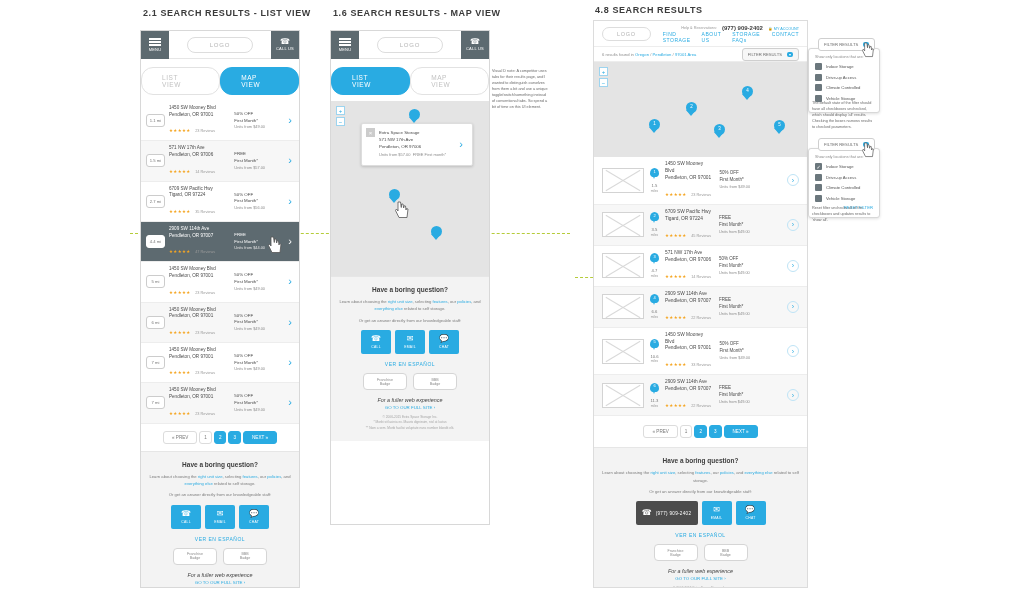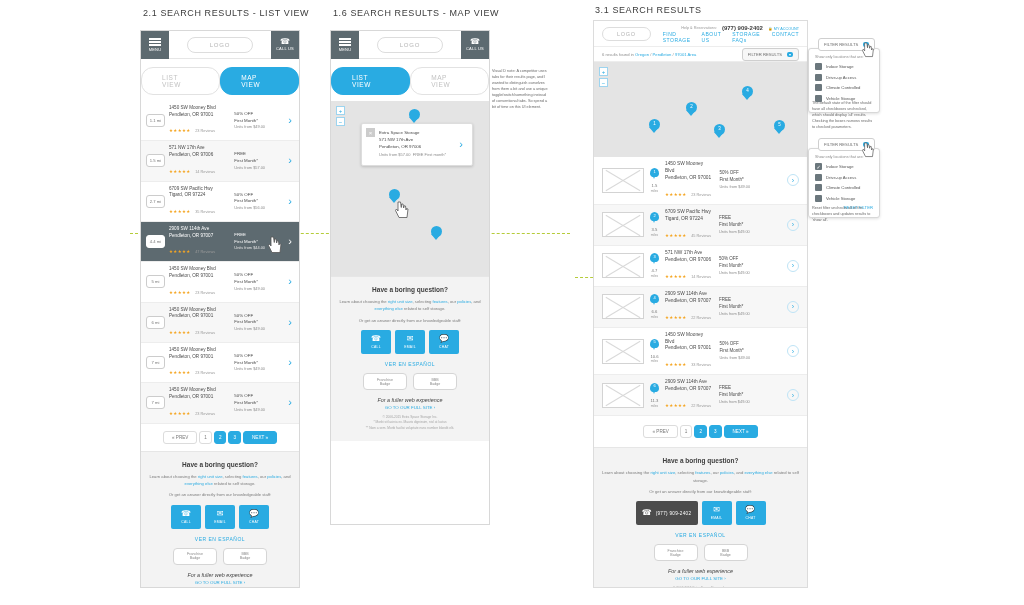--- a/index.html
+++ b/index.html
@@ -2,21 +2,21 @@
 <html><head>
 <meta charset="utf-8">
 <style>
   * { box-sizing: border-box; margin:0; padding:0; }
   body {
     width:1024px; height:605px; background:#ffffff;
     font-family:"Liberation Sans", sans-serif;
     color:#444; overflow:hidden; position:relative;
   }
   .sec-title{
-    position:absolute; font-size:9px; font-weight:400; letter-spacing:.6px;
+    position:absolute; font-size:9px; font-weight:700; letter-spacing:.6px;
     color:#3b3b3b; white-space:nowrap;
   }
   
   .phone{ position:absolute; background:#fff; border:1px solid #d8d8d8; overflow:hidden;}
   .phone-head{ height:28px; background:#fff; border-bottom:1px solid #e6e6e6;
     display:flex; align-items:center; justify-content:space-between; padding:0;}
   .hbtn{ width:28px; height:28px; background:#5d6a70; color:#fff;
      display:flex; flex-direction:column; align-items:center; justify-content:center;
      font-size:4px; letter-spacing:.2px;}
   .hbtn .bars{ width:12px;}
@@ -141,21 +141,21 @@
   .copt span{ font-size:4.2px; color:#555;}
   .reset{ font-size:4.2px; color:#29ABE2; text-align:right; margin-top:3px;}
   .guide{ position:absolute; border-top:1px dashed #b5cc3a; }
   .hand{ position:absolute; }
 </style>
 </head>
 <body>
 
 <div class="sec-title" style="left:143px;top:8px;">2.1  SEARCH RESULTS  -  LIST VIEW</div>
 <div class="sec-title" style="left:333px;top:8px;">1.6  SEARCH RESULTS  -  MAP VIEW</div>
-<div class="sec-title" style="left:595px;top:5px;">3.1 SEARCH RESULTS</div>
+<div class="sec-title" style="left:595px;top:5px;">4.8 SEARCH RESULTS</div>
 
 <div class="guide" style="left:130px;top:233px;width:440px;"></div>
 <div class="guide" style="left:575px;top:277px;width:230px;"></div>
 
 <div class="phone" id="phone1" style="left:140px;top:30px;width:160px;height:558px;">
   <div class="phone-head">
     <div class="hbtn">
       <span class="bars">
           <i></i>
           <i></i>

